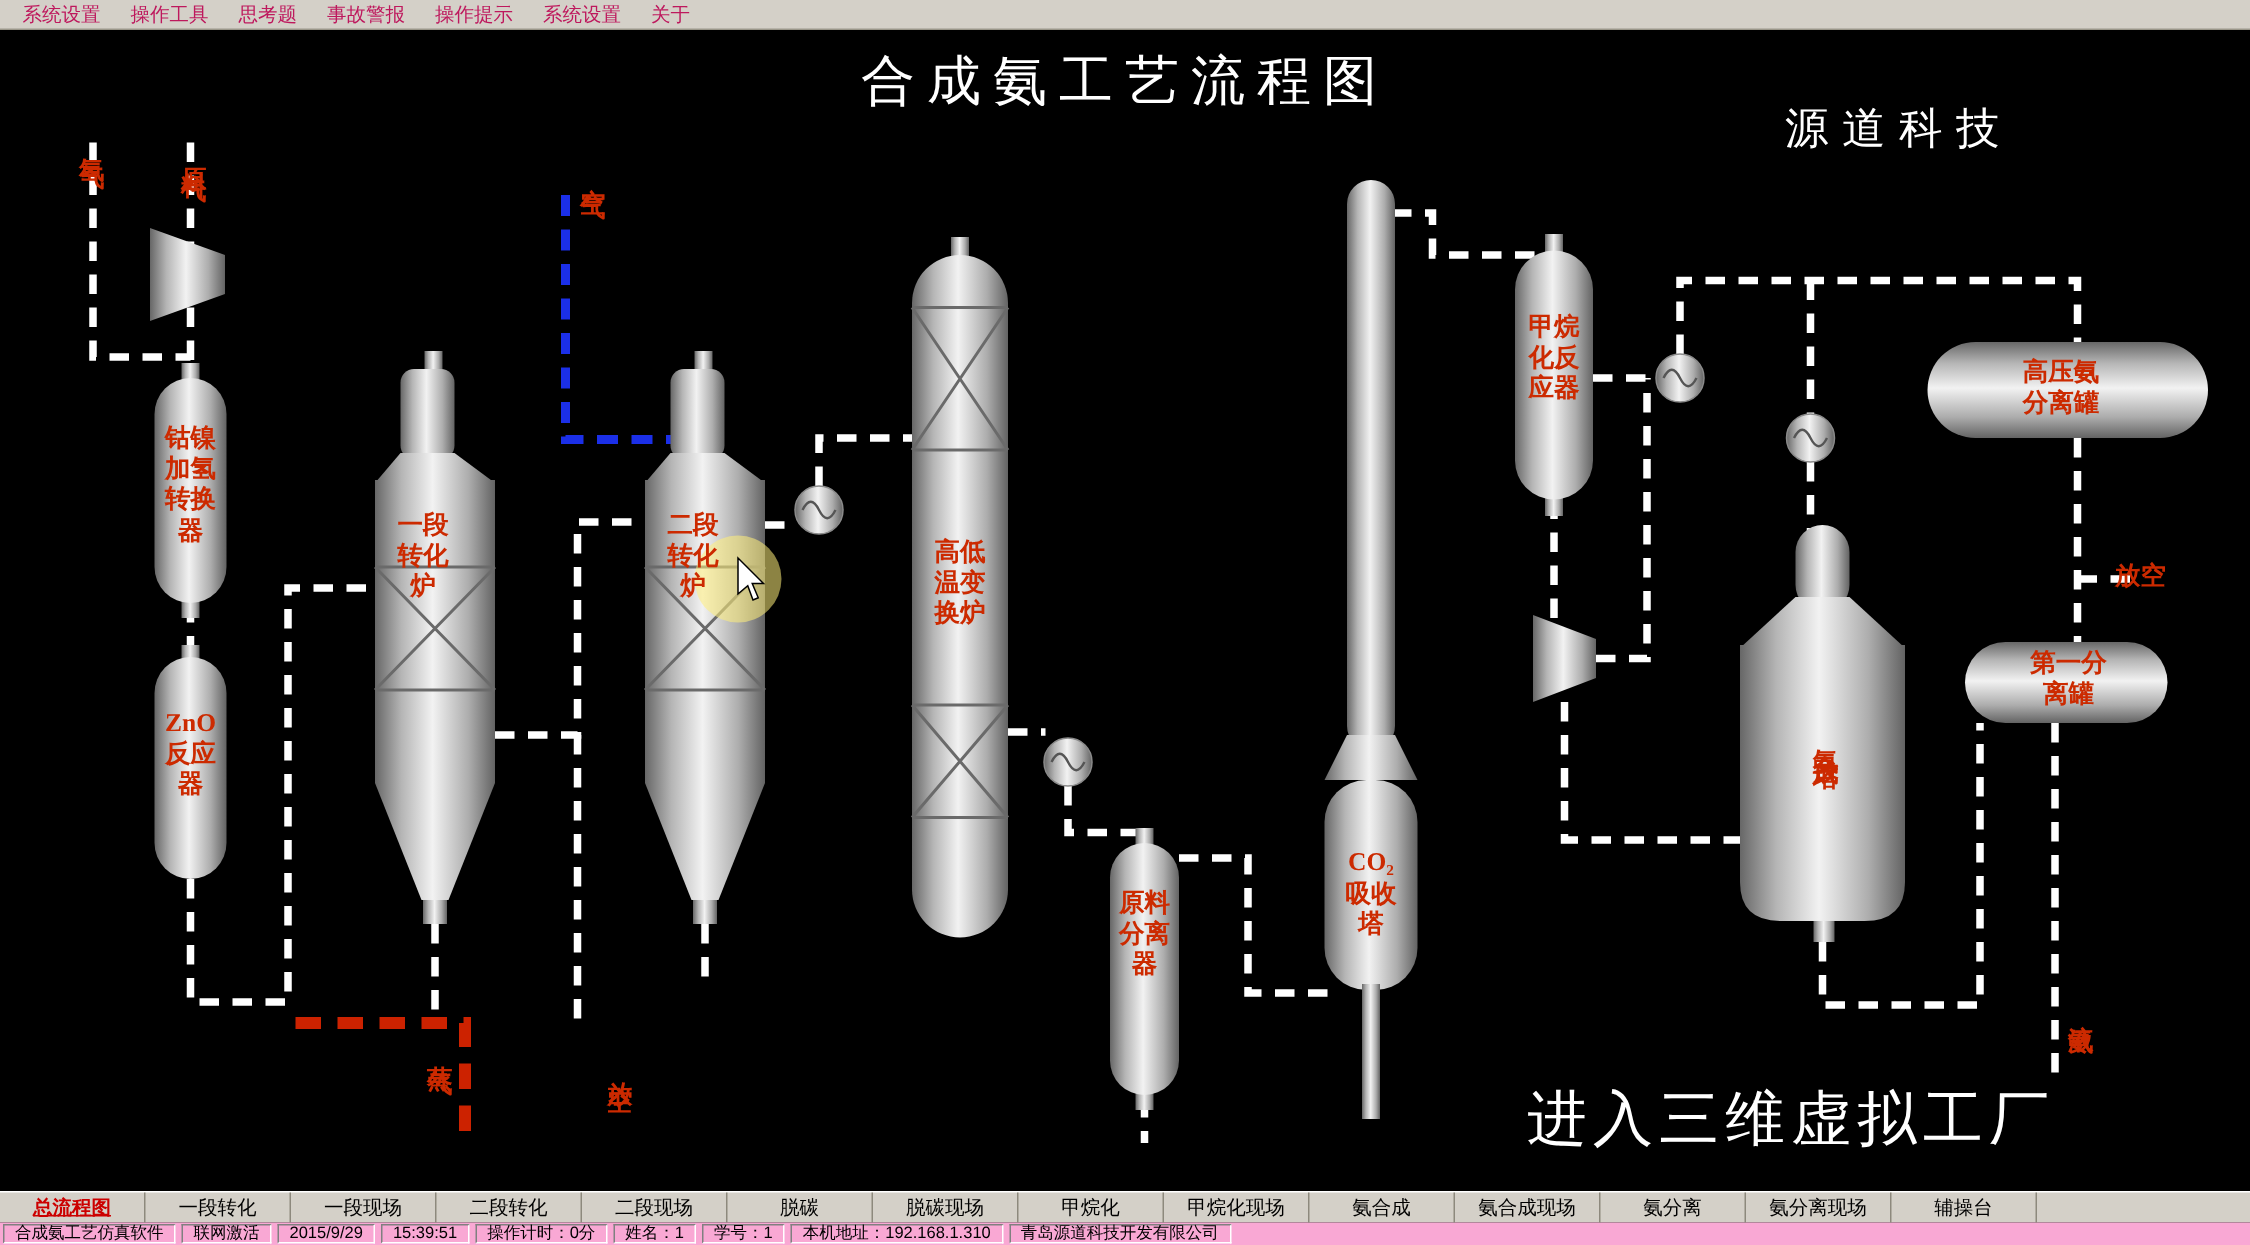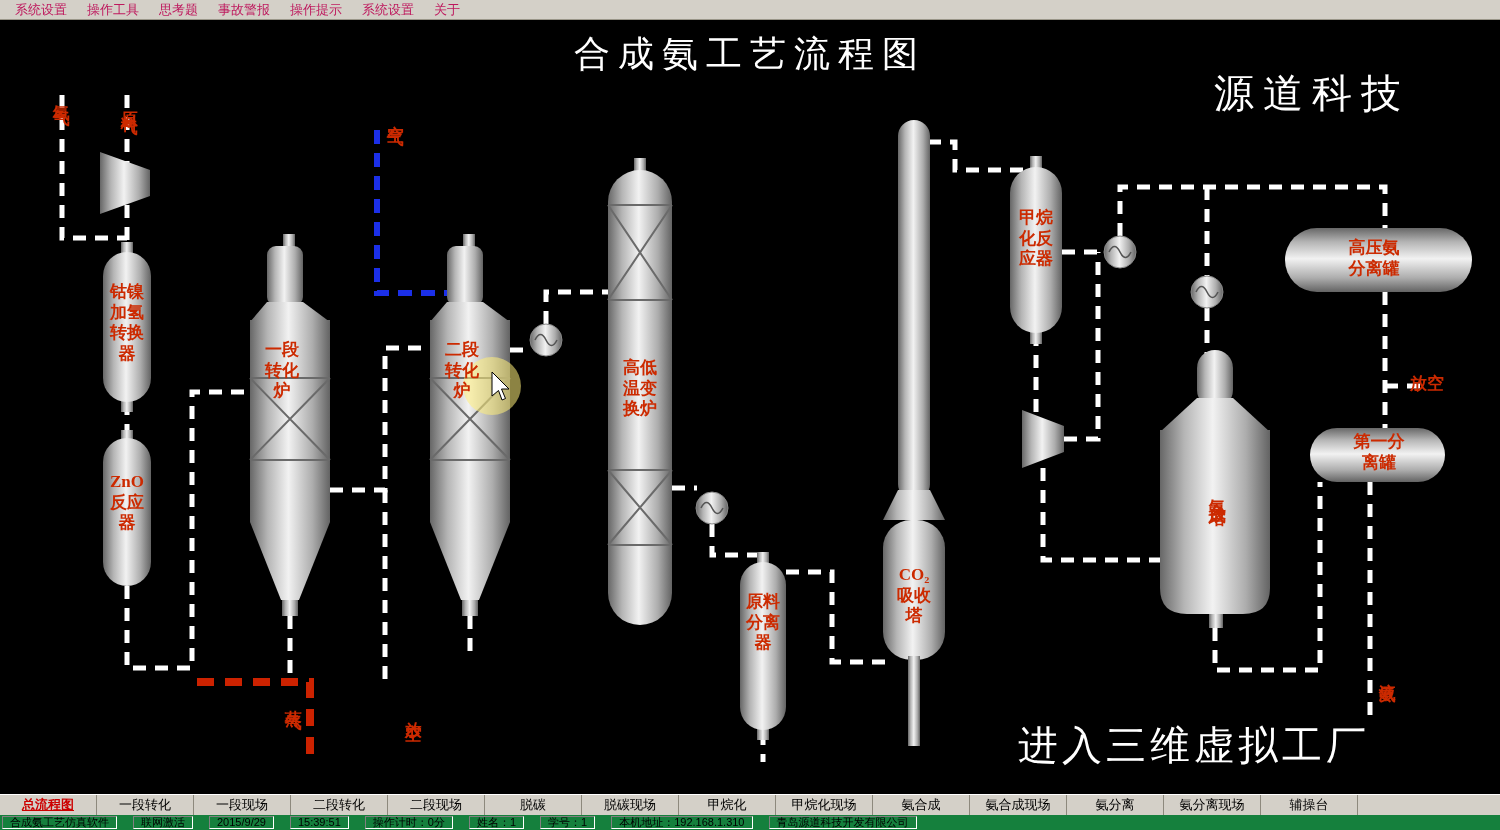--- a/index.html
+++ b/index.html
@@ -15,21 +15,21 @@
     font-size:13px; color:#be185d; padding:1px 9px; cursor:default; white-space:nowrap;
   }
 
   
   .canvas { position:relative; width:1500px; height:774px; background:var(--c-background,#000); }
   .canvas svg { position:absolute; left:0; top:0; }
 
   .bigtext { position:absolute; color:var(--c-title-white,#fff);
     font-family:"Liberation Serif","DejaVu Serif",serif; white-space:nowrap; }
   .title   { left:380px; top:10px; width:740px; text-align:center; font-size:36px; letter-spacing:8px; }
-  .brand   { left:1190px; top:46px; width:220px; text-align:right; font-size:40px; letter-spacing:9px; }
+  .brand   { left:1190px; top:46px; width:220px; text-align:left; font-size:29px; letter-spacing:9px; }
   .enter3d { left:1018px; top:698px; font-size:40px; letter-spacing:4px; cursor:pointer; }
 
   .dlabel {
     position:absolute; color:var(--c-label-red,#cc2a00);
     font-family:"Liberation Serif","DejaVu Serif",serif;
     font-weight:700; font-size:17px; line-height:1.22; text-align:center;
     word-break:break-all;
   }
   .v { writing-mode:vertical-rl; text-orientation:upright; letter-spacing:3px; }
   .w38 { width:38px; } .w40 { width:42px; } .w56 { width:56px; } .w52 { width:52px; }
@@ -52,21 +52,21 @@
   }
   .tab {
     width:97px; font-size:13px; line-height:20px; text-align:center; color:#000;
     border-right:1px solid #8d897d; cursor:pointer; white-space:nowrap; overflow:hidden;
   }
   .tab.active { color:var(--c-tab-active,#c00); font-weight:700; text-decoration:underline; }
   .tabfill { flex:1; }
 
   
   .statusbar {
-    height:15px; background:#15803d; display:flex; gap:16px; padding:1px 2px;
+    height:15px; background:#f9a8d4; display:flex; gap:4px; padding:1px 2px;
     font-size:11px; color:#000; align-items:flex-end;
   }
   .seg {
     border:1px solid; border-color:#808080 #fff #fff #808080;
     padding:0 7px; line-height:11px; display:flex; align-items:center; white-space:nowrap;
   }
 </style>
 </head>
 <body>
 

